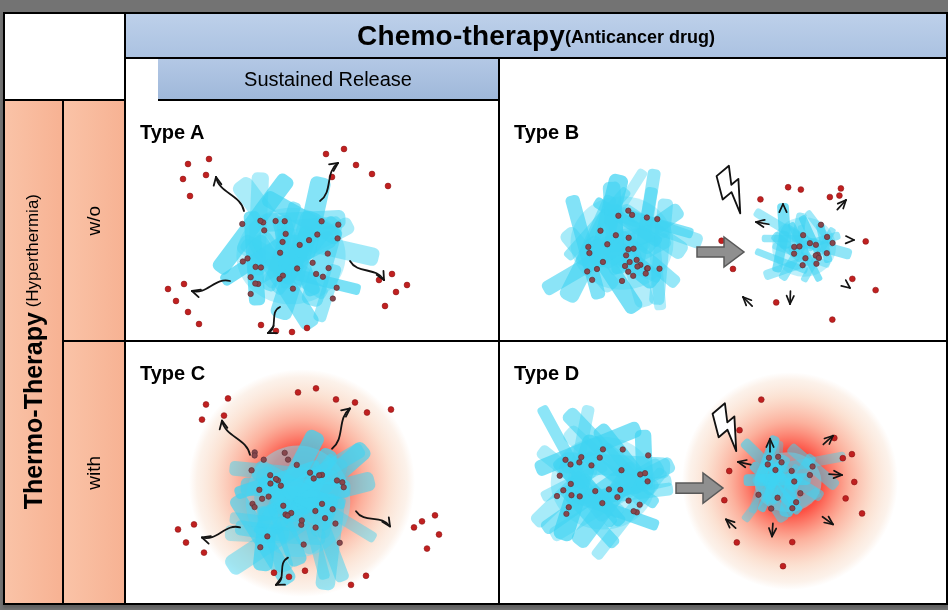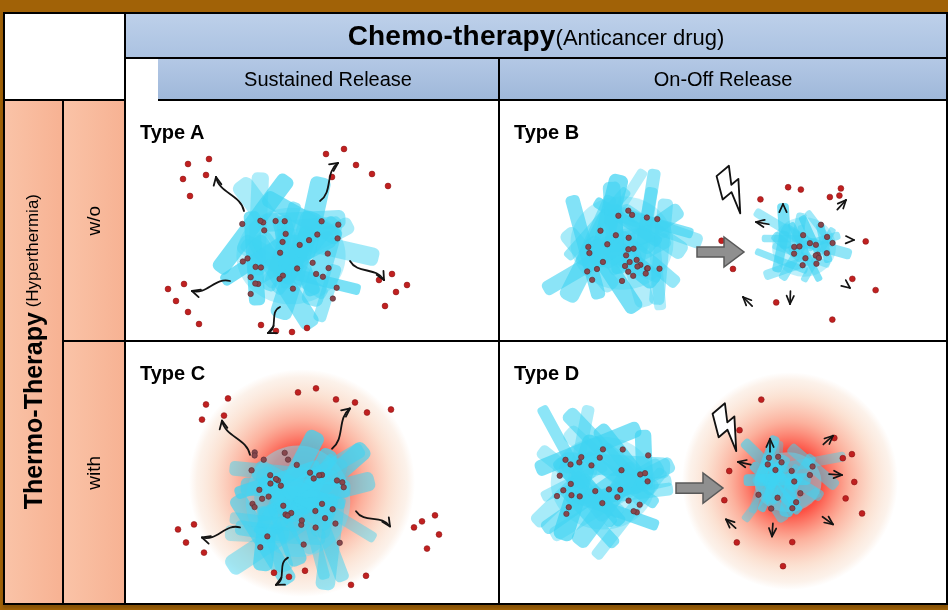--- a/index.html
+++ b/index.html
@@ -1,16 +1,16 @@
 <!DOCTYPE html>
 <html><head>
 <meta charset="utf-8">
 <style>
   html,body{margin:0;padding:0;background:#fff;}
-  .page{position:relative;width:948px;height:610px;background:#a16207;overflow:hidden;
+  .page{position:relative;width:948px;height:610px;background:#737373;overflow:hidden;
         font-family:"Liberation Sans",sans-serif;color:#000;}
   .tbl{position:absolute;left:3px;top:12px;width:941px;height:589px;border:2px solid #000;
        display:grid;grid-template-columns:59px 62px 374px 1fr;grid-template-rows:45px 42px 241px 1fr;
        background:#fff;box-shadow:0 3px 3px rgba(0,0,0,.18);}
   .c{position:relative;box-sizing:border-box;}
   .blue1{background:linear-gradient(180deg,#bdd0ea,#abc2e1);}
   .blue2{background:linear-gradient(180deg,#b3c8e5,#9fb8da);}
   .orange{background:linear-gradient(90deg,#fac3a7,#f7b293);}
   .br{border-right:2px solid #000;}
   .bb{border-bottom:2px solid #000;}
@@ -20,21 +20,21 @@
   #hdr-sus{grid-area:2/3/3/4;margin-left:32px;}
   #hdr-onoff{grid-area:2/4/3/5;}
   #side-title{grid-area:3/1/5/2;}
   #side-wo{grid-area:3/2/4/3;}
   #side-with{grid-area:4/2/5/3;}
   #cell-a{grid-area:3/3/4/4;}
   #cell-b{grid-area:3/4/4/5;}
   #cell-c{grid-area:4/3/5/4;}
   #cell-d{grid-area:4/4/5/5;}
   .hdr-title{font-size:28px;font-weight:700;letter-spacing:.2px;}
-  .hdr-sub{font-size:22px;padding-top:4px;}
+  .hdr-sub{font-size:18px;padding-top:4px;font-weight:bold;}
   .col-label{font-size:20px;}
   .vert{writing-mode:vertical-rl;transform:rotate(180deg);white-space:nowrap;}
   .side-title-txt{font-size:25px;font-weight:700;}
   .side-sub-txt{font-size:17px;font-weight:400;}
   .row-label{font-size:19px;}
   .type-label{position:absolute;top:20px;left:14px;font-size:20px;font-weight:700;z-index:2;}
   svg.art{position:absolute;inset:0;width:100%;height:100%;display:block;}
 </style>
 </head>
 <body>
@@ -46,23 +46,20 @@
 
     <div class="c bb blue1 center" id="hdr-main">
       <span class="hdr-title">Chemo-therapy</span>
       <span class="hdr-sub">(Anticancer drug)</span>
     </div>
 
     <div class="c br bb blue2 center" id="hdr-sus">
       <span class="col-label">Sustained Release</span>
     </div>
 
-    <div class="c bb blue2 center" id="hdr-onoff">
-      <span class="col-label">On-Off Release</span>
-    </div>
 
     <div class="c br orange center" id="side-title">
       <div class="vert">
         <span class="side-title-txt">Thermo-Therapy</span><span class="side-sub-txt">&nbsp;<span>(Hyperthermia)</span></span>
       </div>
     </div>
 
     <div class="c br bb orange center" id="side-wo">
       <span class="vert row-label">w/o</span>
     </div>

